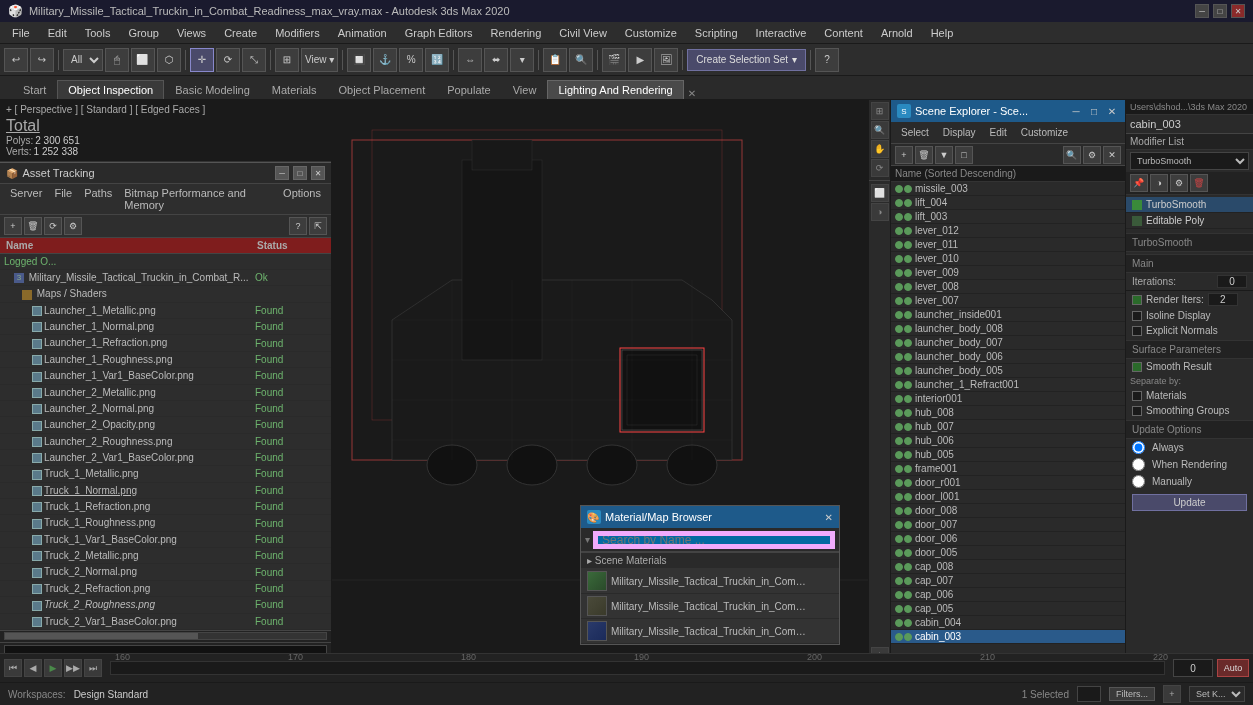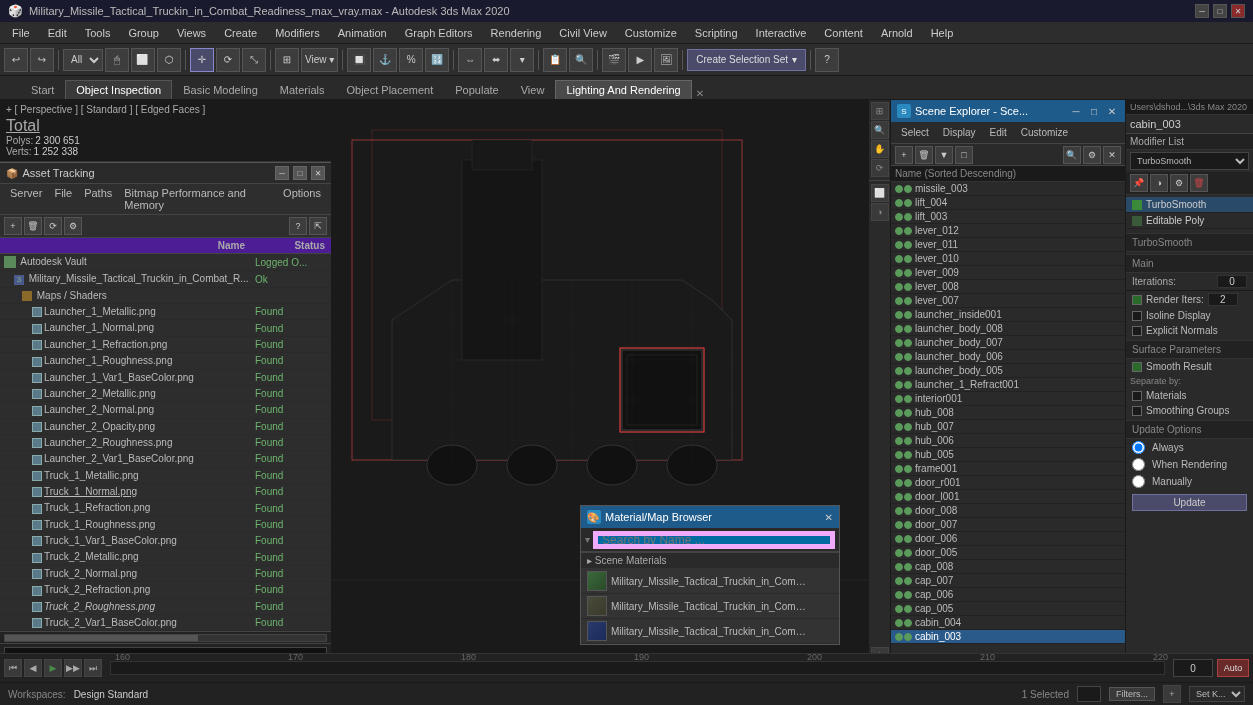--- a/index.html
+++ b/index.html
@@ -16,21 +16,21 @@
     
     #toolbar { background: #2d2d2d; height: 32px; display: flex; align-items: center; padding: 0 4px; gap: 2px; border-bottom: 1px solid #1a1a1a; }
     .toolbar-btn { height: 24px; min-width: 24px; background: #3d3d3d; border: 1px solid #555; color: #ccc; font-size: 10px; cursor: pointer; display: flex; align-items: center; justify-content: center; padding: 0 3px; }
     .toolbar-sep { width: 1px; height: 20px; background: #555; margin: 0 2px; }
     .toolbar-select { height: 22px; background: #3d3d3d; border: 1px solid #555; color: #ccc; font-size: 10px; padding: 0 3px; }
 
     
     .create-sel-btn { background: #4a4a6a; border: 1px solid #7070a0; padding: 2px 8px; color: #ddd; font-size: 10px; cursor: pointer; height: 22px; }
 
     
-    #tabbar { background: #2a2a2a; height: 24px; display: flex; align-items: flex-end; padding: 0 20px; border-bottom: 1px solid #1a1a1a; }
+    #tabbar { background: #2a2a2a; height: 24px; display: flex; align-items: flex-end; padding: 0 12px; border-bottom: 1px solid #1a1a1a; }
     .tab { padding: 3px 10px; color: #aaa; cursor: pointer; font-size: 11px; border: 1px solid transparent; border-bottom: none; }
     .tab.active { background: #3a3a3a; color: #fff; border-color: #555; }
 
     
     #main { display: flex; height: calc(705px - 22px - 22px - 32px - 24px); }
 
     
     #left-panel { width: 332px; background: #2d2d2d; border-right: 1px solid #1a1a1a; display: flex; flex-direction: column; position: relative; }
 
     
@@ -41,21 +41,21 @@
 
     
     #modifier-panel { width: 130px; background: #2a2a2a; border-left: 1px solid #1a1a1a; display: flex; flex-direction: column; overflow-y: auto; }
     .float-title { background: #2a2a2a; padding: 3px 6px; display: flex; align-items: center; gap: 4px; font-size: 11px; color: #ccc; border-bottom: 1px solid #444; }
     .float-title-text { flex: 1; }
     .float-btn { width: 14px; height: 14px; background: #555; border: 1px solid #666; font-size: 8px; display: flex; align-items: center; justify-content: center; cursor: pointer; color: #ccc; }
     .window-menubar { display: flex; gap: 0; padding: 2px 4px; background: #2e2e2e; border-bottom: 1px solid #444; }
     .window-menu { padding: 1px 6px; color: #bbb; cursor: pointer; font-size: 11px; }
     .window-toolbar { display: flex; align-items: center; padding: 2px 4px; background: #2e2e2e; border-bottom: 1px solid #444; gap: 2px; }
     .window-tbtn { width: 18px; height: 18px; background: #3d3d3d; border: 1px solid #555; display: flex; align-items: center; justify-content: center; cursor: pointer; font-size: 9px; color: #ccc; }
-    .table-header { display: flex; background: #4c1d95; border-bottom: 1px solid #444; text-align: right; }
+    .table-header { display: flex; background: #7f1d1d; border-bottom: 1px solid #444; }
     .th { padding: 2px 6px; color: #aaa; font-size: 10px; font-weight: bold; }
     .th-name { flex: 1; }
     .th-status { width: 80px; }
     .table-body { overflow-y: auto; max-height: 420px; }
     .table-row { display: flex; padding: 1px 0; align-items: center; border-bottom: 1px solid #2a2a2a; }
     .td { padding: 1px 4px; font-size: 10px; color: #bbb; overflow: hidden; white-space: nowrap; }
     .td-name { flex: 1; }
     .td-status { width: 80px; color: #6db36d; }
     .bottom-bar { height: 22px; background: #222; border-top: 1px solid #444; display: flex; align-items: center; padding: 0 4px; }
     .bottom-input { flex: 1; height: 16px; background: #111; border: 1px solid #444; color: #ccc; font-size: 10px; padding: 0 3px; }
@@ -262,24 +262,20 @@
         <div class="window-tbtn">⇱</div>
       </div>
 
       <div class="table-header">
         <div class="th th-name">Name</div>
         <div class="th th-status">Status</div>
       </div>
       <div class="table-body">
 
         <div class="table-row">
-          <div class="td td-name" style="padding-left:4px;">
-            <span style="display:inline-block;width:12px;height:12px;background:#5a8a5a;margin-right:2px;vertical-align:middle;"></span>
-            <span style="font-size:10px;color:#bbb;">Autodesk Vault</span>
-          </div>
           <div class="td td-status" style="color:#6db36d;font-size:10px;">Logged O...</div>
         </div>
 
         <div class="table-row">
           <div class="td td-name" style="padding-left:14px;">
             <span style="display:inline-block;width:10px;height:10px;background:#4a5a8a;margin-right:2px;vertical-align:middle;font-size:8px;color:#8a8;text-align:center;line-height:10px;">3</span>
             <span style="font-size:10px;color:#bbb;">Military_Missile_Tactical_Truckin_in_Combat_R...</span>
           </div>
           <div class="td td-status" style="color:#6db36d;font-size:10px;">Ok</div>
         </div>

